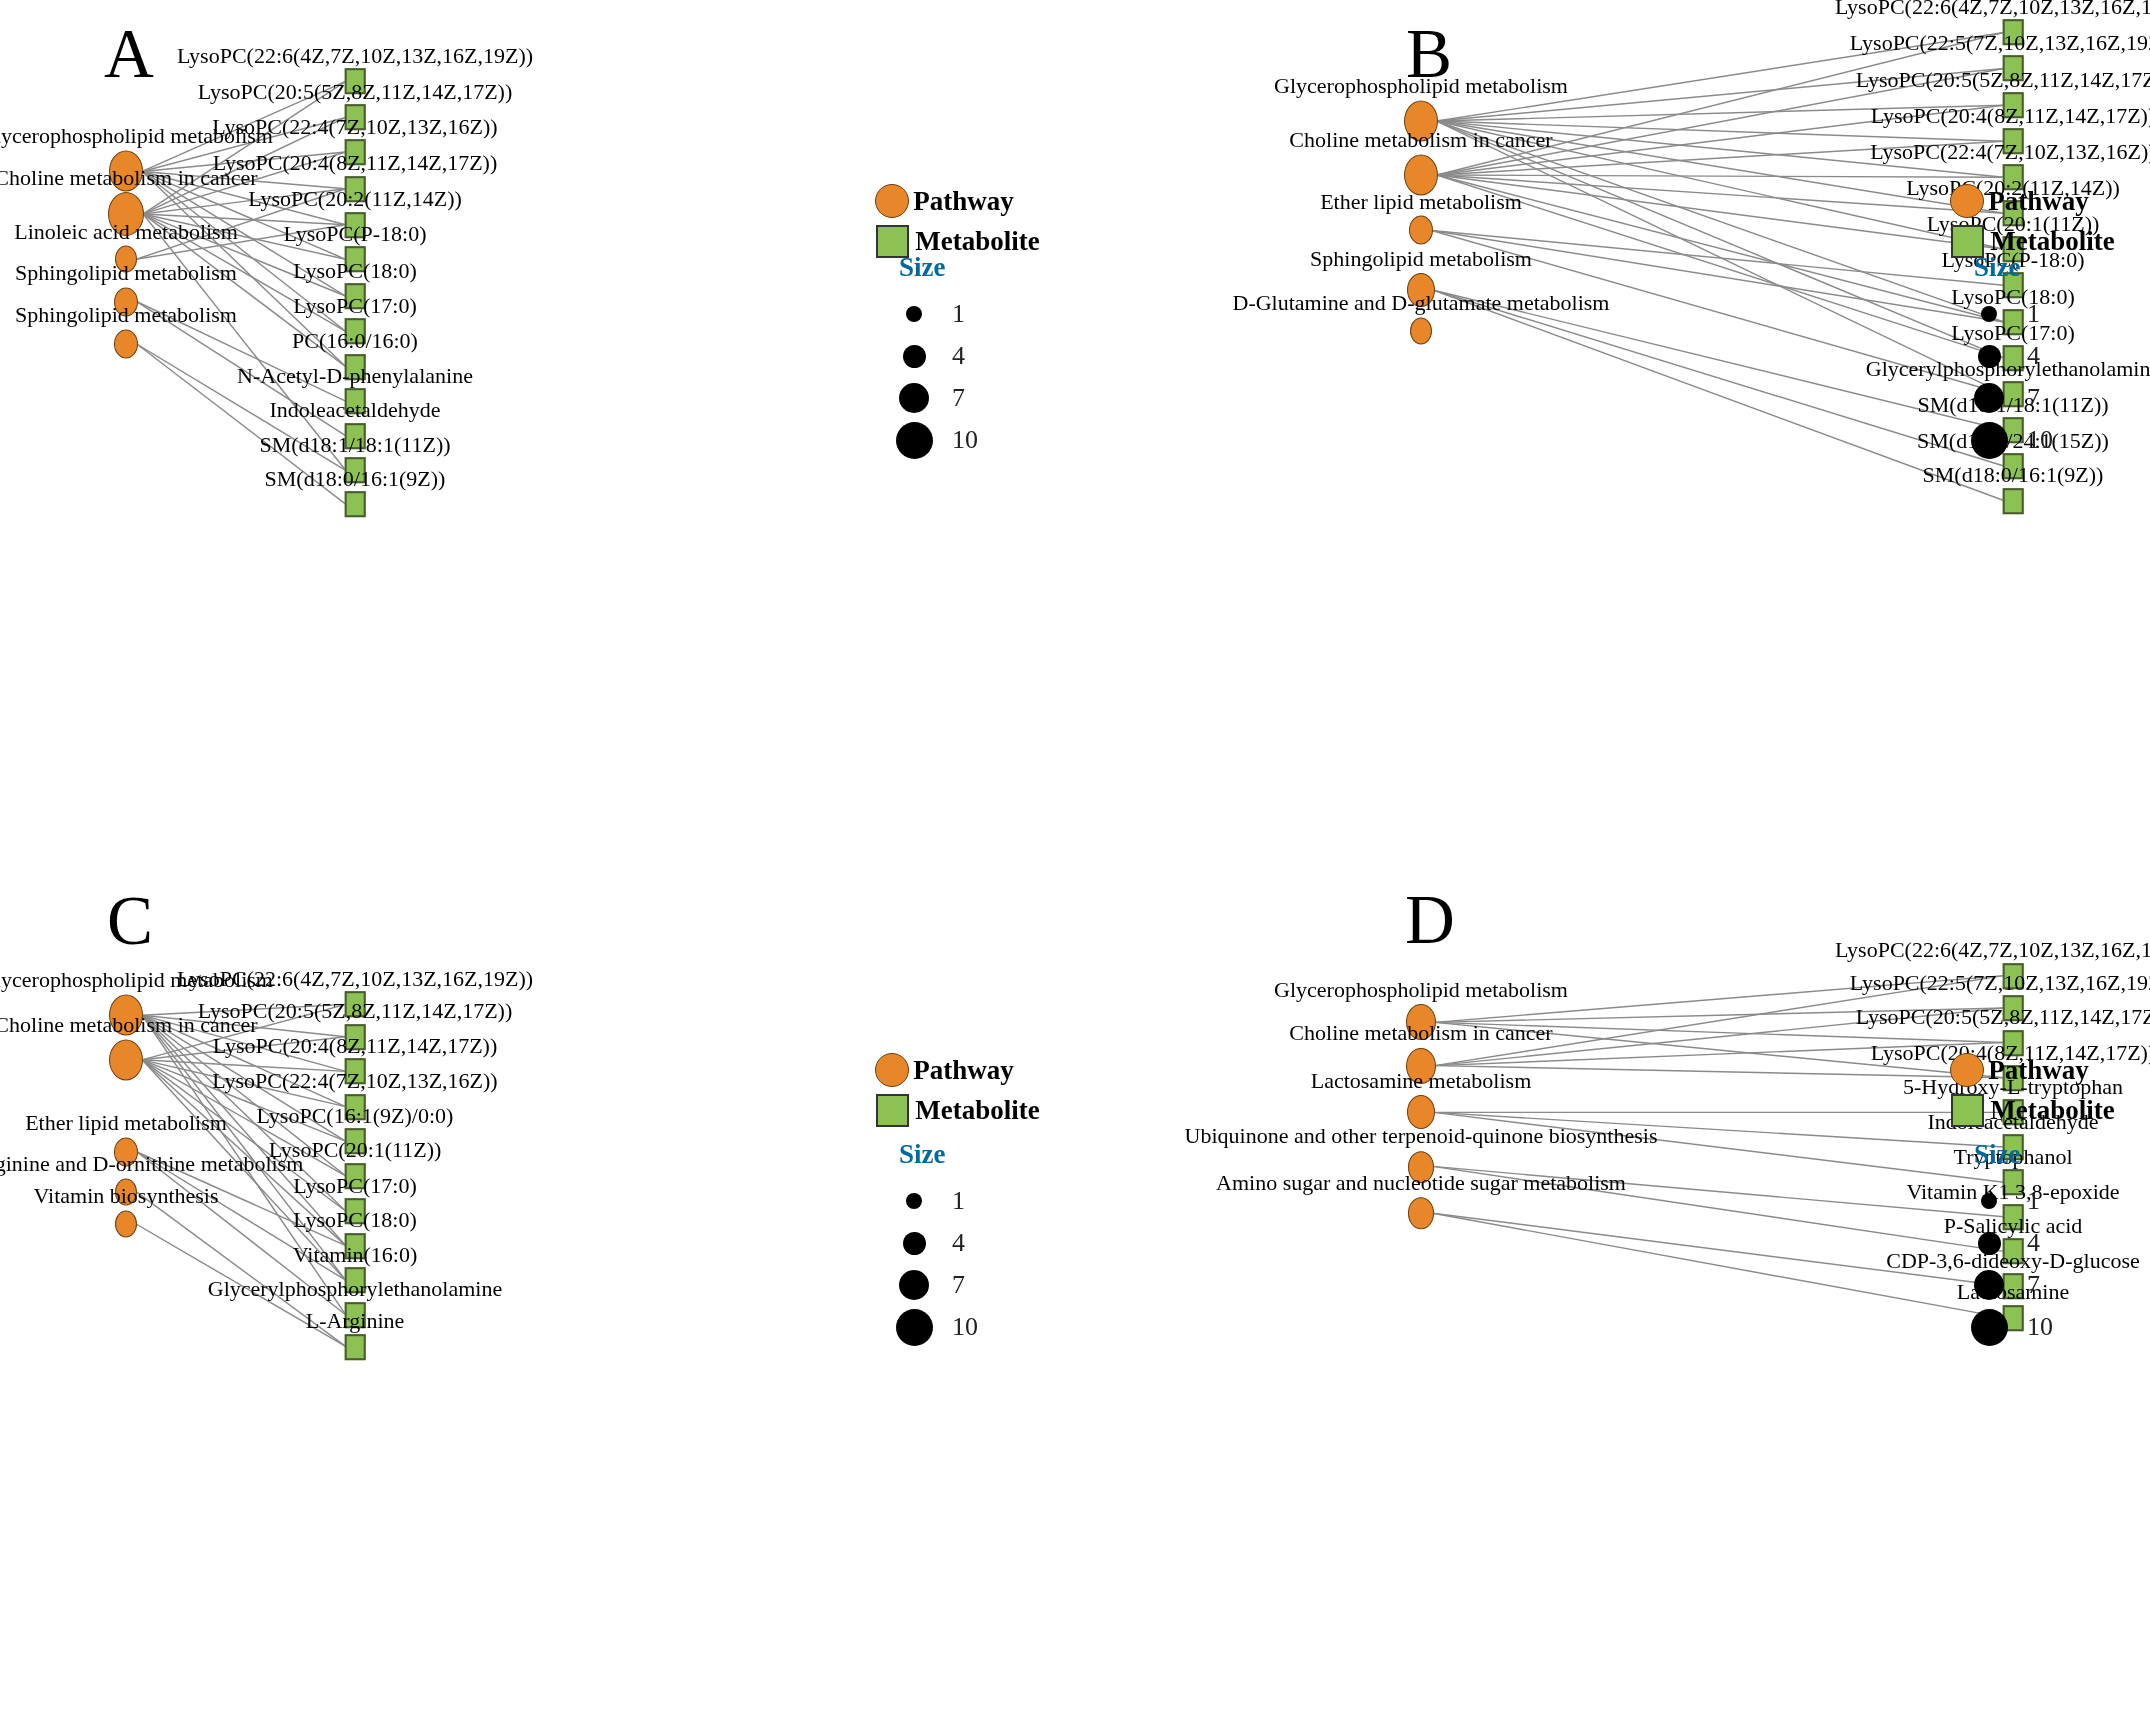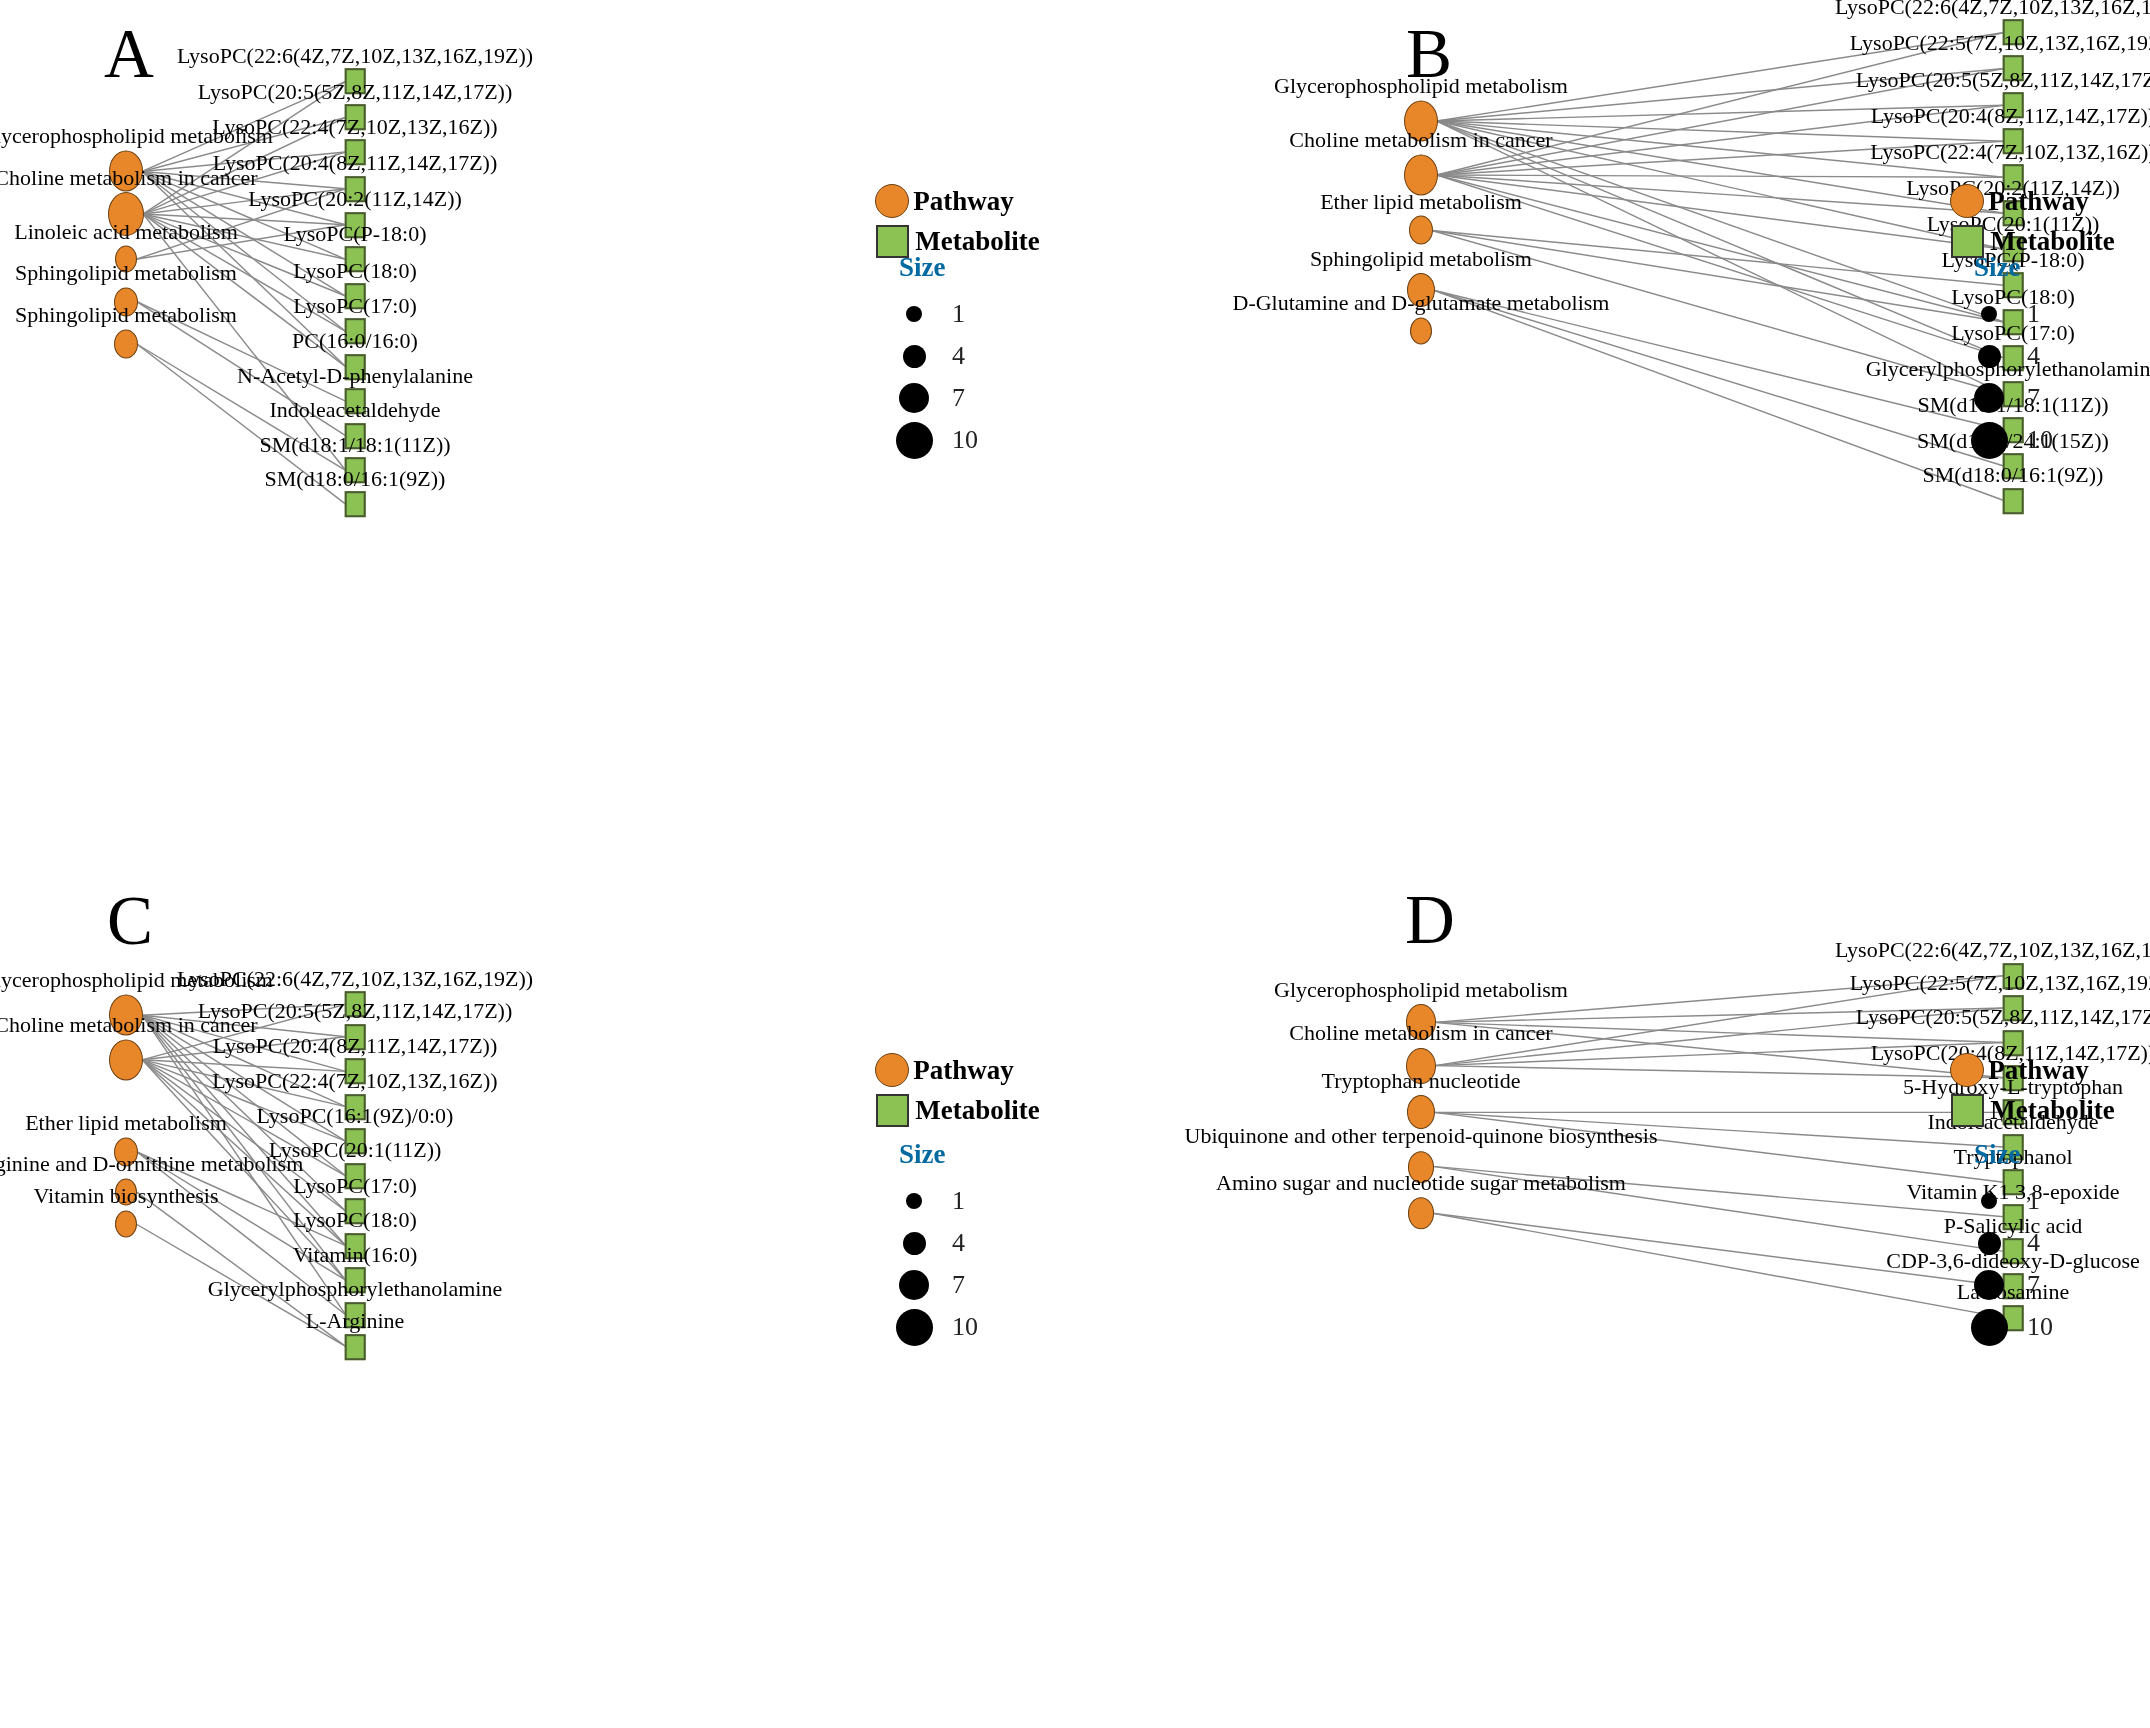--- a/index.html
+++ b/index.html
@@ -352,21 +352,21 @@
         <line x1="496.81" y1="420" x2="1290" y2="490" stroke="#8a8a8a" stroke-width="2"></line>
         <line x1="496.81" y1="420" x2="1290" y2="538" stroke="#8a8a8a" stroke-width="2"></line>
         <line x1="496.81" y1="485" x2="1290" y2="586" stroke="#8a8a8a" stroke-width="2"></line>
         <line x1="496.81" y1="485" x2="1290" y2="630" stroke="#8a8a8a" stroke-width="2"></line>
       </svg>
       <div class="pathway-node" style="left: 346px; top: 158px; width: 28px; height: 34px; border-radius: 50%;"></div>
       <div class="nodelabel pw" style="left: 346px; top: 137px;">Glycerophospholipid metabolism</div>
       <div class="pathway-node" style="left: 346px; top: 202px; width: 28px; height: 34px; border-radius: 50%;"></div>
       <div class="nodelabel pw" style="left: 346px; top: 180px;">Choline metabolism in cancer</div>
       <div class="pathway-node" style="left: 346px; top: 248px; width: 26px; height: 32px; border-radius: 50%;"></div>
-      <div class="nodelabel pw" style="left: 346px; top: 228px;">Tryptophan nucleotide</div>
+      <div class="nodelabel pw" style="left: 346px; top: 228px;">Lactosamine metabolism</div>
       <div class="pathway-node" style="left: 346px; top: 303px; width: 24px; height: 29.5px; border-radius: 50%;"></div>
       <div class="nodelabel pw" style="left: 346px; top: 283px;">Ubiquinone and other terpenoid-quinone biosynthesis</div>
       <div class="pathway-node" style="left: 346px; top: 349px; width: 24px; height: 29.5px; border-radius: 50%;"></div>
       <div class="nodelabel pw" style="left: 346px; top: 330px;">Amino sugar and nucleotide sugar metabolism</div>
       <div class="metabolite-node" style="left: 938px; top: 112px; width: 16.6px; height: 21.6px;"></div>
       <div class="nodelabel mb" style="left: 938px; top: 97px;">LysoPC(22:6(4Z,7Z,10Z,13Z,16Z,19Z))</div>
       <div class="metabolite-node" style="left: 938px; top: 144px; width: 16.6px; height: 21.6px;"></div>
       <div class="nodelabel mb" style="left: 938px; top: 130px;">LysoPC(22:5(7Z,10Z,13Z,16Z,19Z))</div>
       <div class="metabolite-node" style="left: 938px; top: 179px; width: 16.6px; height: 21.6px;"></div>
       <div class="nodelabel mb" style="left: 938px; top: 164px;">LysoPC(20:5(5Z,8Z,11Z,14Z,17Z))</div>

